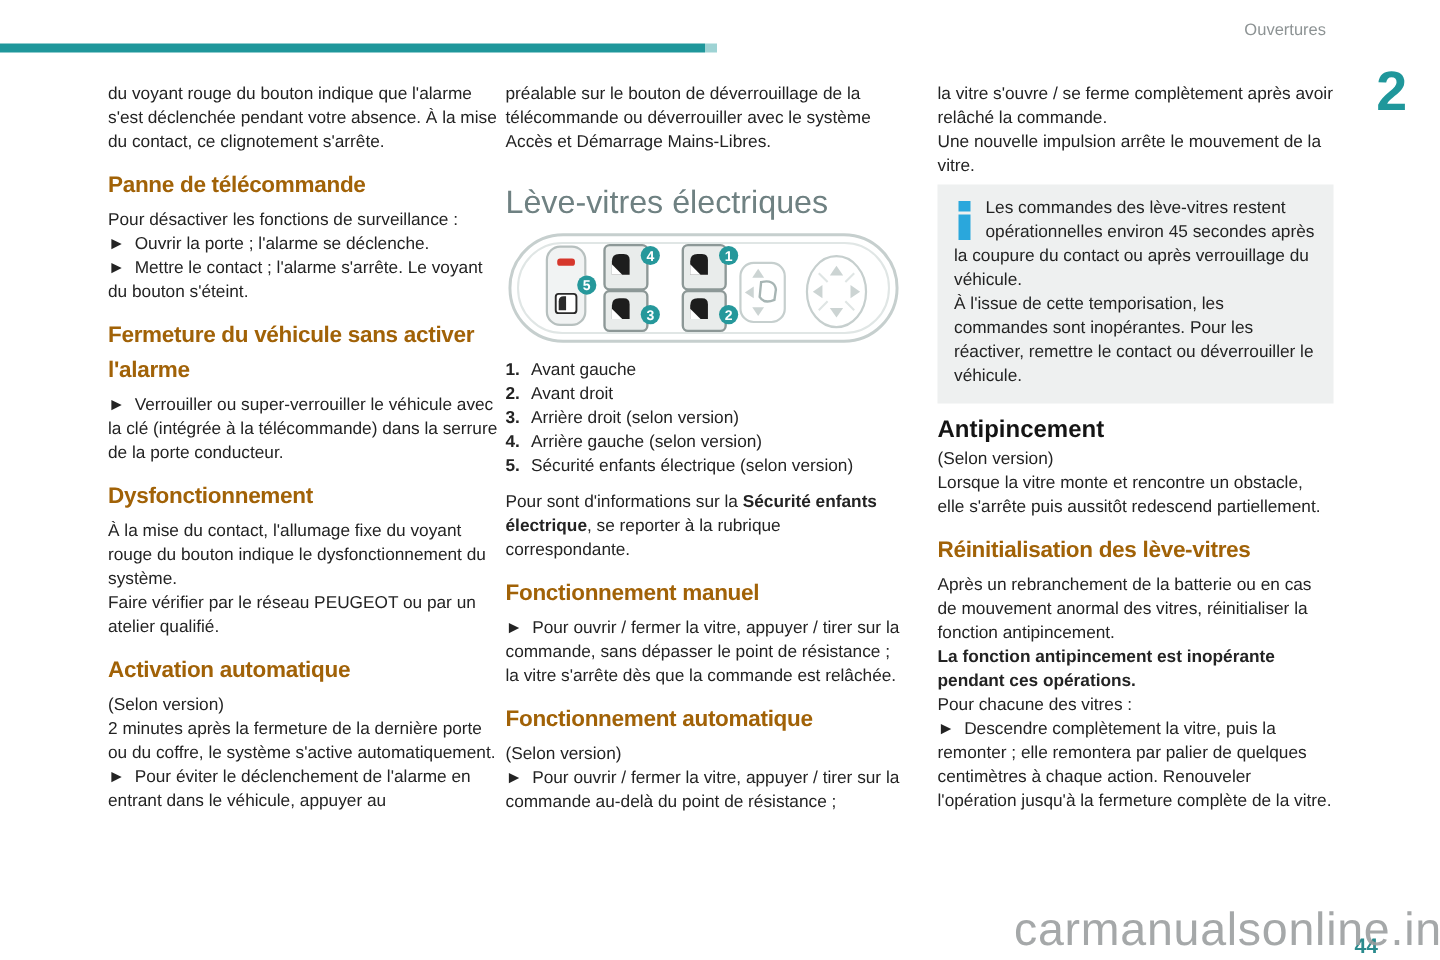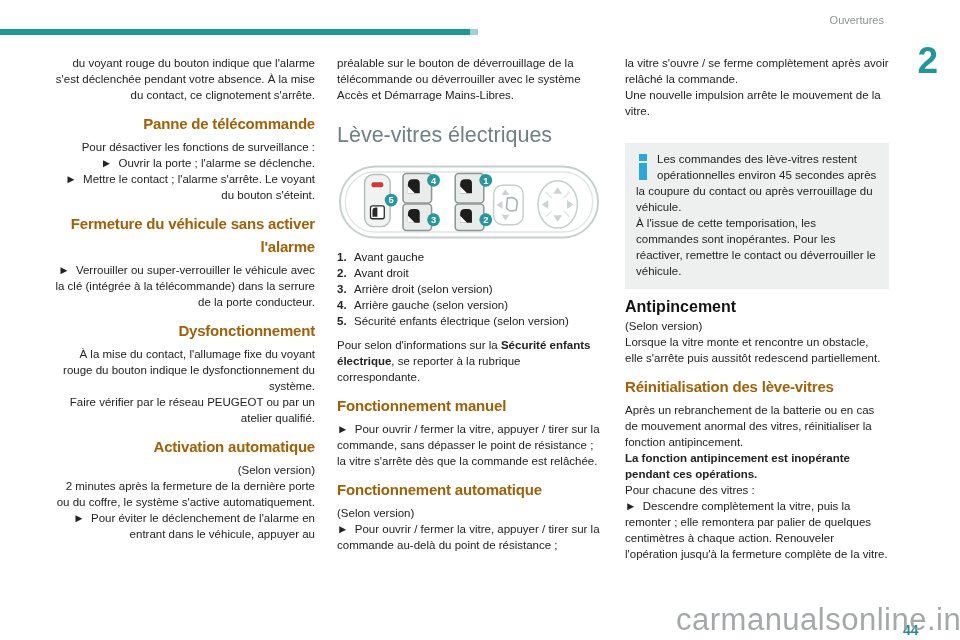--- a/index.html
+++ b/index.html
@@ -14,39 +14,39 @@
   }
   .running-head{
     position:absolute;top:14px;right:76px;
     font-size:11px;color:#8d9394;
   }
   .chapter-num{
     position:absolute;top:42px;right:22px;
     font-size:37px;font-weight:700;color:#1f979b;line-height:1;
   }
   .col{position:absolute;top:55px;width:264px;font-size:11.5px;line-height:16px;}
-  .col1{left:51px;text-align:right;}
+  .col1{left:72px;}
   .col2{left:337px;}
   .col3{left:625px;}
   .col p{margin:0;}
   .doc-h{
     font-size:15px;line-height:23px;font-weight:700;color:#a16207;
     margin:9px 0 4px;letter-spacing:-0.2px;
   }
   .section-title{
     font-size:21.5px;line-height:24px;font-weight:400;color:#6f8182;
-    margin:20px 0 16px;
+    margin:20px 0 6px;
   }
   .sub-h{font-size:16px;font-weight:700;margin:10px 0 3px;color:#141414;}
   .bold{font-weight:700;}
   .legend{margin-top:8px;}
   .legend-row{display:flex;}
   .legend-num{font-weight:700;width:17px;flex:none;}
   .note{
-    background:#eef0f0;margin-top:24px;padding:8px 11px 10px;
+    background:#eef0f0;margin-top:4px;padding:8px 11px 10px;
   }
   .note-icon{float:left;width:8px;margin:3px 10px 2px 3px;}
   .note-icon .dot{width:8px;height:7px;background:#2aa7dc;margin-bottom:2px;}
   .note-icon .stem{width:8px;height:17px;background:#2aa7dc;}
   .diagram{margin:0;line-height:0;}
   .pagenum{
     position:absolute;left:903px;top:622px;z-index:1;
     font-size:14px;font-weight:700;color:#2a8a8d;
   }
   .watermark{
@@ -172,21 +172,21 @@
     <div class="legend-row">
       <span class="legend-num">4.</span>
       <span>Arrière gauche (selon version)</span>
     </div>
     <div class="legend-row">
       <span class="legend-num">5.</span>
       <span>Sécurité enfants électrique (selon version)</span>
     </div>
   </div>
 
-  <p style="margin-top:8px"><span>Pour selon d'informations sur la </span><span class="bold">Sécurité enfants électrique</span><span>, se reporter à la rubrique correspondante.</span></p>
+  <p style="margin-top:8px"><span>Pour sont d'informations sur la </span><span class="bold">Sécurité enfants électrique</span><span>, se reporter à la rubrique correspondante.</span></p>
 
   <div class="doc-h">Fonctionnement manuel</div>
   <p>►&nbsp; Pour ouvrir / fermer la vitre, appuyer / tirer sur la commande, sans dépasser le point de résistance ; la vitre s'arrête dès que la commande est relâchée.</p>
   <div class="doc-h">Fonctionnement automatique</div>
   <p>(Selon version)</p>
   <p>►&nbsp; Pour ouvrir / fermer la vitre, appuyer / tirer sur la commande au-delà du point de résistance ;</p>
 </div>
 
 <div class="col col3">
   <p>la vitre s'ouvre / se ferme complètement après avoir relâché la commande.</p>

